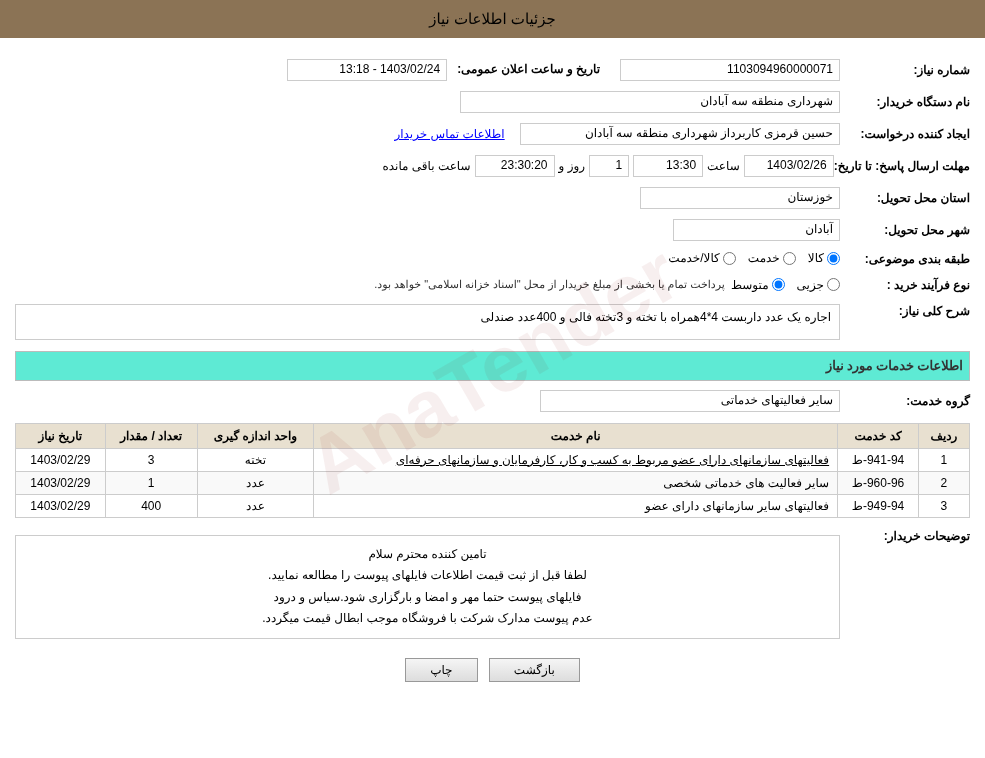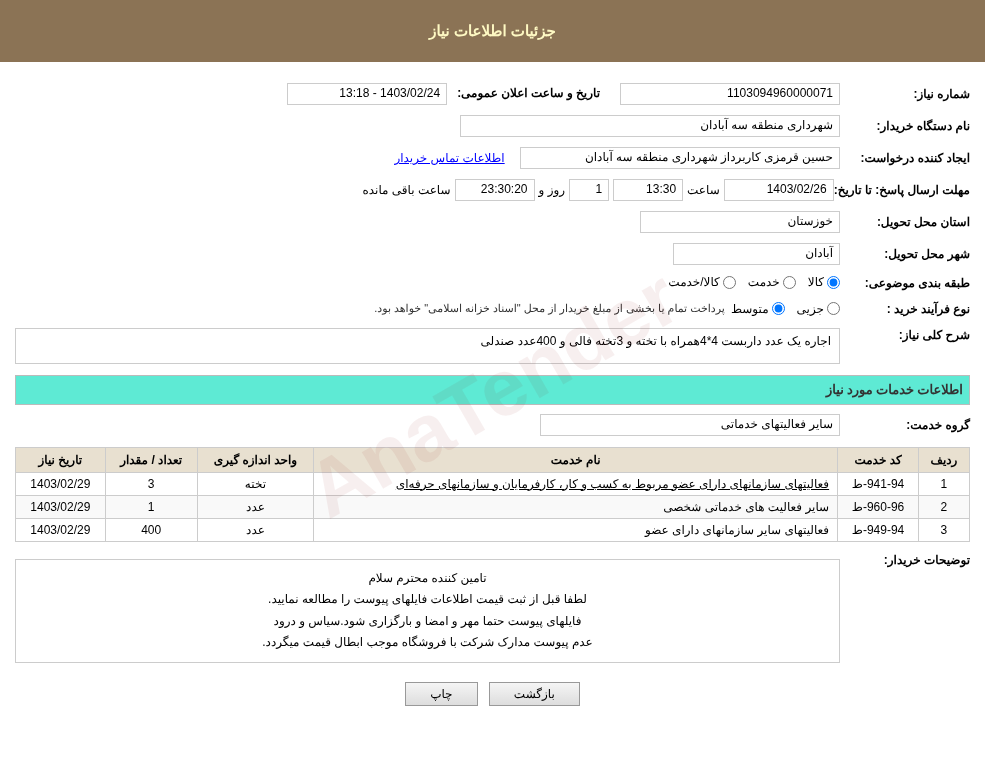--- a/index.html
+++ b/index.html
@@ -11,25 +11,25 @@
     }
     .page-container {
       width: 985px;
       min-height: 758px;
       background: #fff;
       margin: 0 auto;
     }
     
     .page-header {
       background: #8B7355;
-      color: #fef9c3;
-      text-align: center;
-      padding: 22px;
+      color: #000000;
+      text-align: center;
+      padding: 10px;
       font-size: 15px;
-      font-weight: bold;
+      font-weight: normal;
     }
     
     .main-content {
       padding: 10px 15px;
     }
     .link-text { color: #00f; text-decoration: underline; cursor: pointer; }
 
     
     .section-header {
       background: #5eead4;
@@ -180,21 +180,21 @@
       <div class="val flex-row">
         <span class="border-box" style="width:320px;">حسین قرمزی کاربرداز شهرداری منطقه سه آبادان</span>
         &nbsp;
         <span class="link-text">اطلاعات تماس خریدار</span>
       </div>
     </div>
 
     <div class="info-row" style="margin-top:4px;">
       <div class="lbl" style="min-width:130px;">مهلت ارسال پاسخ: تا تاریخ:</div>
       <div class="val flex-row" style="flex-wrap:wrap; gap:4px;">
-        <span class="border-box" style="width:110px;">1403/02/26</span>
+        <span class="border-box" style="width:90px;">1403/02/26</span>
         <span>ساعت</span>
         <span class="border-box" style="width:70px;">13:30</span>
         <span class="border-box" style="width:40px;">1</span>
         <span>روز و</span>
         <span class="border-box" style="width:80px;">23:30:20</span>
         <span>ساعت باقی مانده</span>
       </div>
     </div>
 
     <div class="info-row" style="margin-top:4px;">

